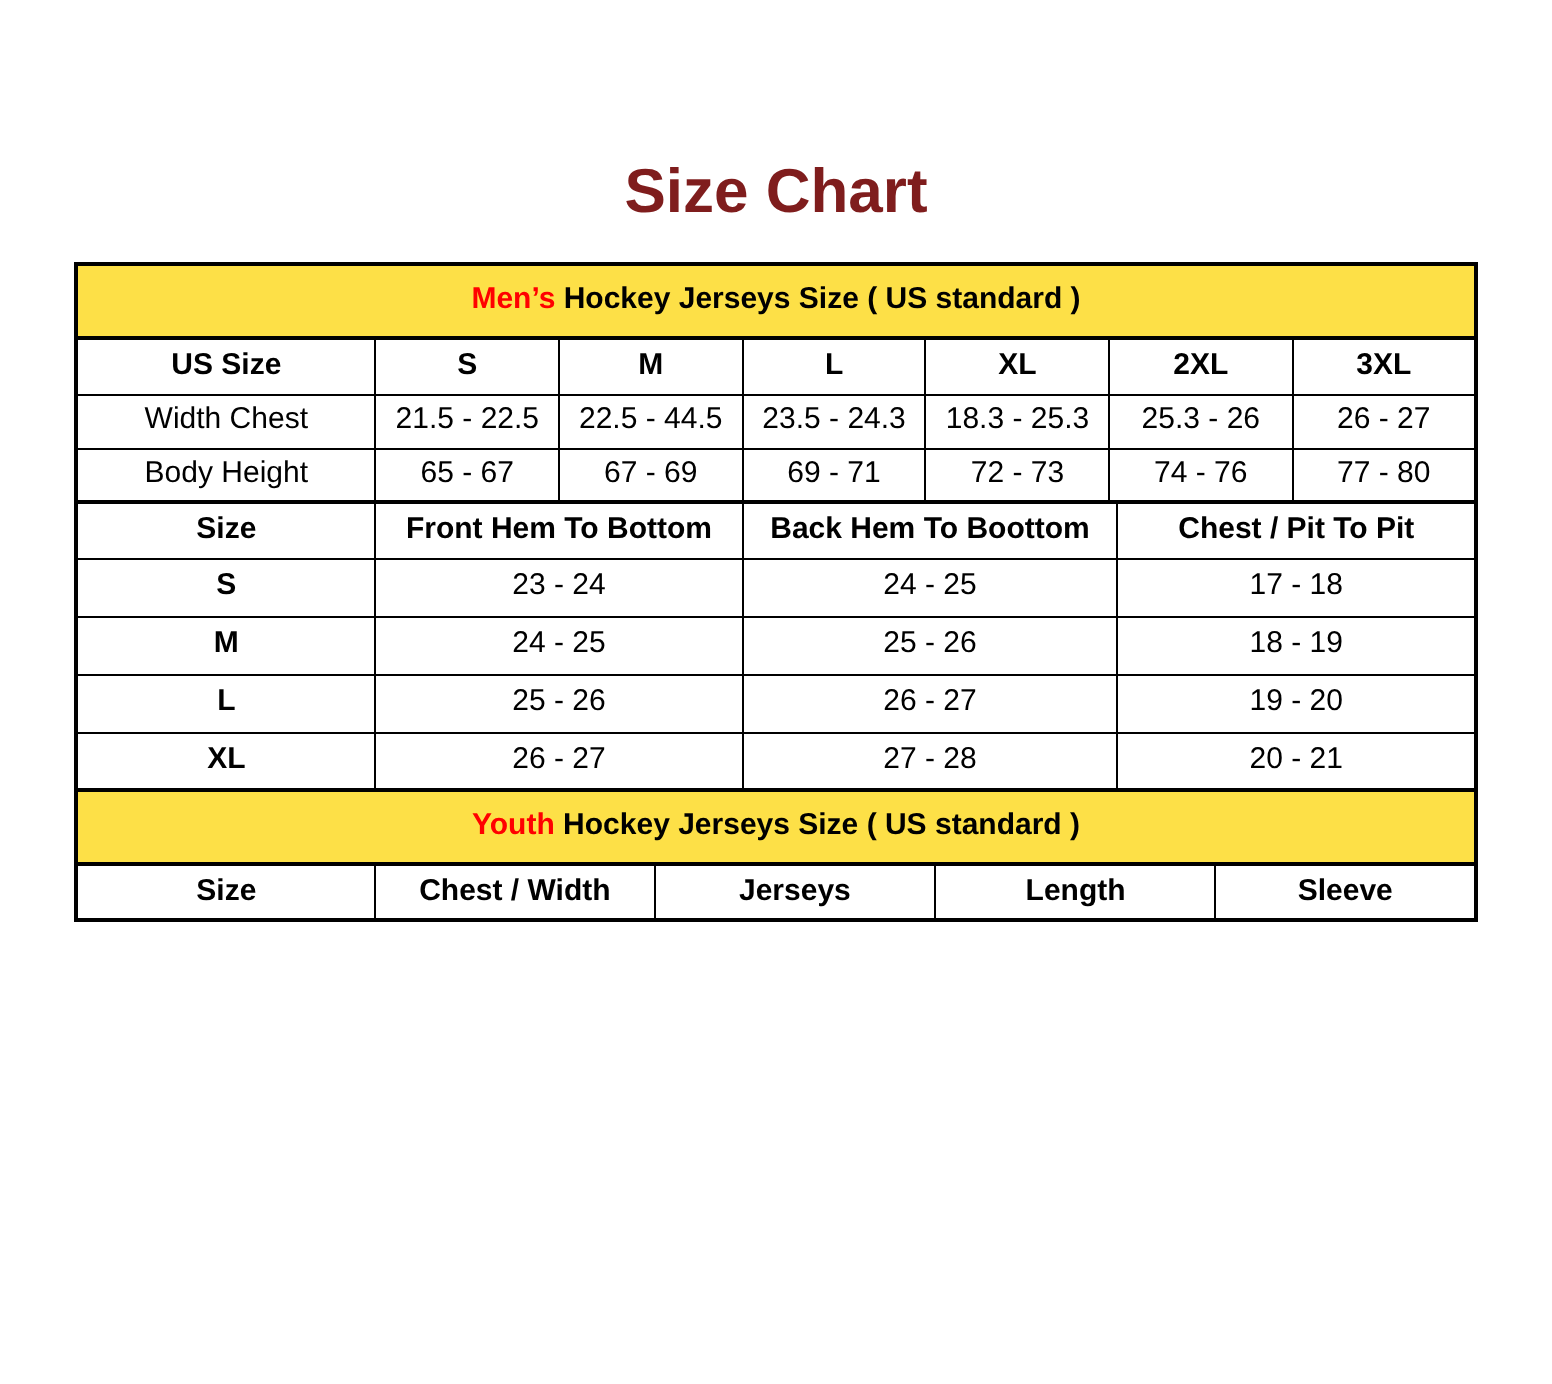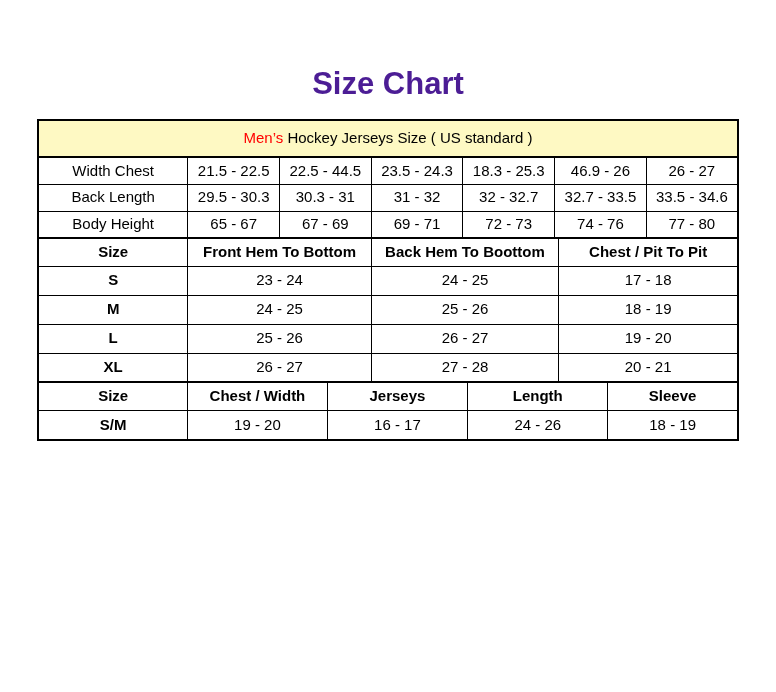--- a/index.html
+++ b/index.html
@@ -9,26 +9,26 @@
   }
   body {
     width: 776px;
     height: 692px;
     overflow: hidden;
     position: relative;
     font-family: "Liberation Sans", sans-serif;
     color: #000000;
   }
   .title {
-    margin: 0;
+    margin: 12px;
     padding-top: 66px;
     text-align: center;
     font-size: 31px;
     font-weight: 700;
-    color: #4c1d95;
+    color: #7f1d1d;
     letter-spacing: 0px;
   }
   .chart {
     width: 702px;
     margin: 17px auto 0 auto;
   }
   table.tbl {
     width: 100%;
     border-collapse: collapse;
     table-layout: fixed;
@@ -43,23 +43,23 @@
     vertical-align: middle;
     padding: 0 2px;
     font-size: 15px;
     line-height: 1.1;
     overflow: hidden;
     white-space: nowrap;
   }
   tr.banner-row { height: 37px; }
   .banner-cell {
     border: 2px solid #000000 !important;
-    background: #fef9c3;
+    background: #fde047;
     font-size: 16.5px;
-    font-weight: 400;
+    font-weight: 700;
   }
   .banner-cell .hl { color: #FF0000; }
   tr.header-row { height: 28px; }
   .tbl th { font-weight: 700; }
   .mens   tr.data-row { height: 27px; }
   .womens tr.data-row { height: 29px; }
   .youth  tr.data-row { height: 30px; }
   td.row-label { font-weight: 400; }
   .womens td.row-label, .youth td.row-label { font-weight: 700; }
   .misspelled {
@@ -85,37 +85,37 @@
           <col style="width:13.1%">
         <col style="width:13.1%">
           <col style="width:13.1%">
           <col style="width:13.1%">
           <col style="width:13.1%">
       </colgroup>
       <tbody>
         <tr class="banner-row">
           <td class="banner-cell" colspan="7"><span class="hl">Men’s</span><span> Hockey Jerseys Size ( US standard )</span></td>
         </tr>
+        <tr class="header-row">
+          <th>US Size</th>
+          <th>S</th>
+          <th>M</th>
+          <th>L</th>
+          <th>XL</th>
+          <th>2XL</th>
+          <th>3XL</th>
+        </tr>
         <tr class="data-row">
           <td class="row-label">Width Chest</td>
           <td>21.5 - 22.5</td>
           <td>22.5 - 44.5</td>
           <td>23.5 - 24.3</td>
           <td>18.3 - 25.3</td>
-          <td>46.9 - 26</td>
+          <td>25.3 - 26</td>
           <td>26 - 27</td>
-        </tr>
-        <tr class="data-row">
-          <td class="row-label">Back Length</td>
-          <td>29.5 - 30.3</td>
-          <td>30.3 - 31</td>
-          <td>31 - 32</td>
-          <td>32 - 32.7</td>
-          <td>32.7 - 33.5</td>
-          <td>33.5 - 34.6</td>
         </tr>
         <tr class="data-row">
           <td class="row-label">Body Height</td>
           <td>65 - 67</td>
           <td>67 - 69</td>
           <td>69 - 71</td>
           <td>72 - 73</td>
           <td>74 - 76</td>
           <td>77 - 80</td>
         </tr>
@@ -165,31 +165,27 @@
 
     <table class="tbl youth">
       <colgroup>
         <col style="width:21.4%">
           <col style="width:19.9%">
           <col style="width:20.1%">
           <col style="width:20.0%">
           <col style="width:18.6%">
       </colgroup>
       <tbody>
+        <tr class="banner-row">
+          <td class="banner-cell" colspan="5"><span class="hl">Youth</span><span> Hockey Jerseys Size ( US standard )</span></td>
+        </tr>
         <tr class="header-row">
           <th>Size</th>
           <th>Chest / Width</th>
           <th>Jerseys</th>
           <th>Length</th>
           <th>Sleeve</th>
-        </tr>
-        <tr class="data-row">
-          <td class="row-label">S/M</td>
-          <td>19 - 20</td>
-          <td>16 - 17</td>
-          <td>24 - 26</td>
-          <td>18 - 19</td>
         </tr>
       </tbody>
     </table>
 
   </div>
 </div>
 
 </body></html>

